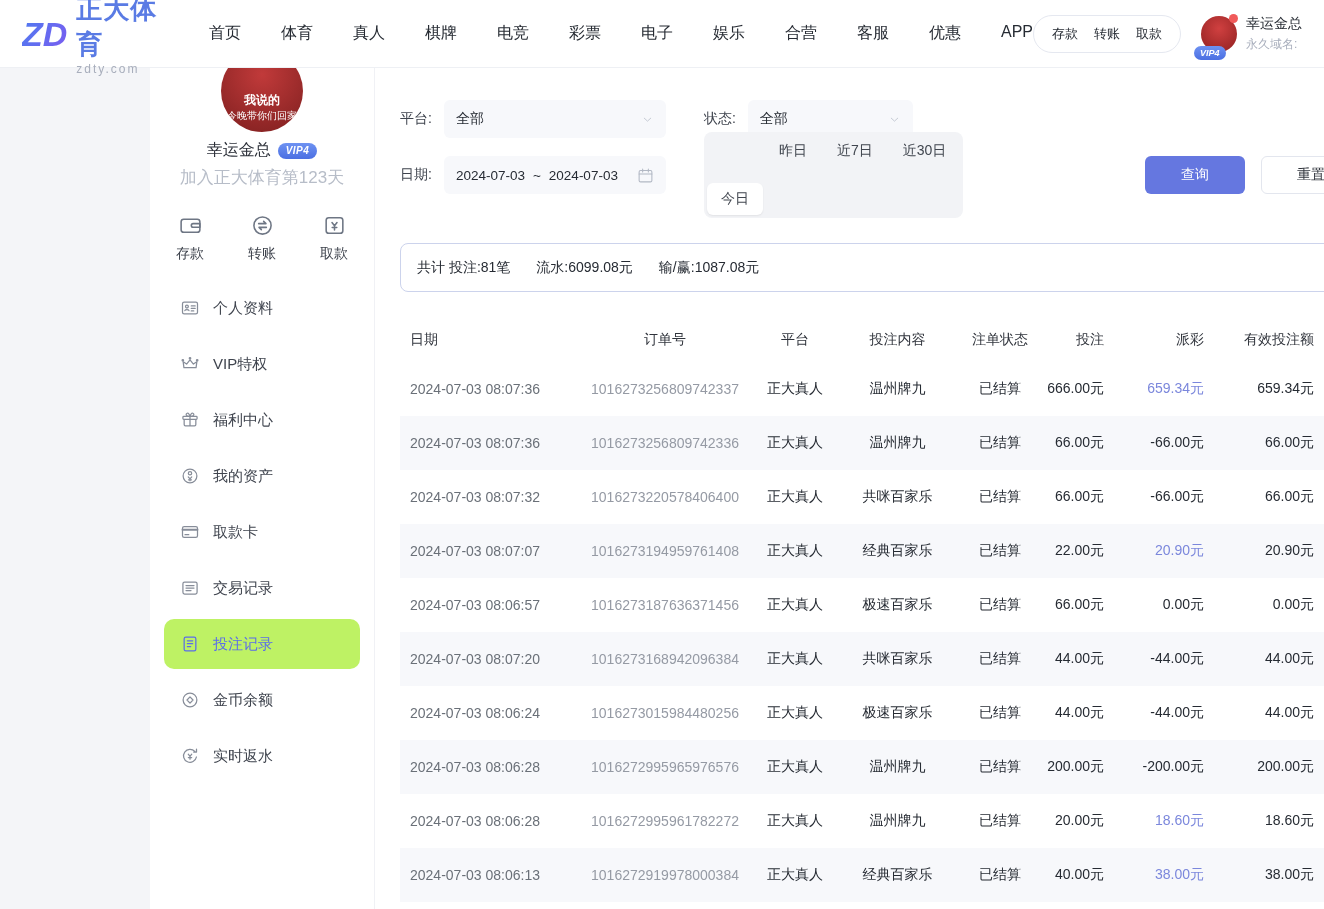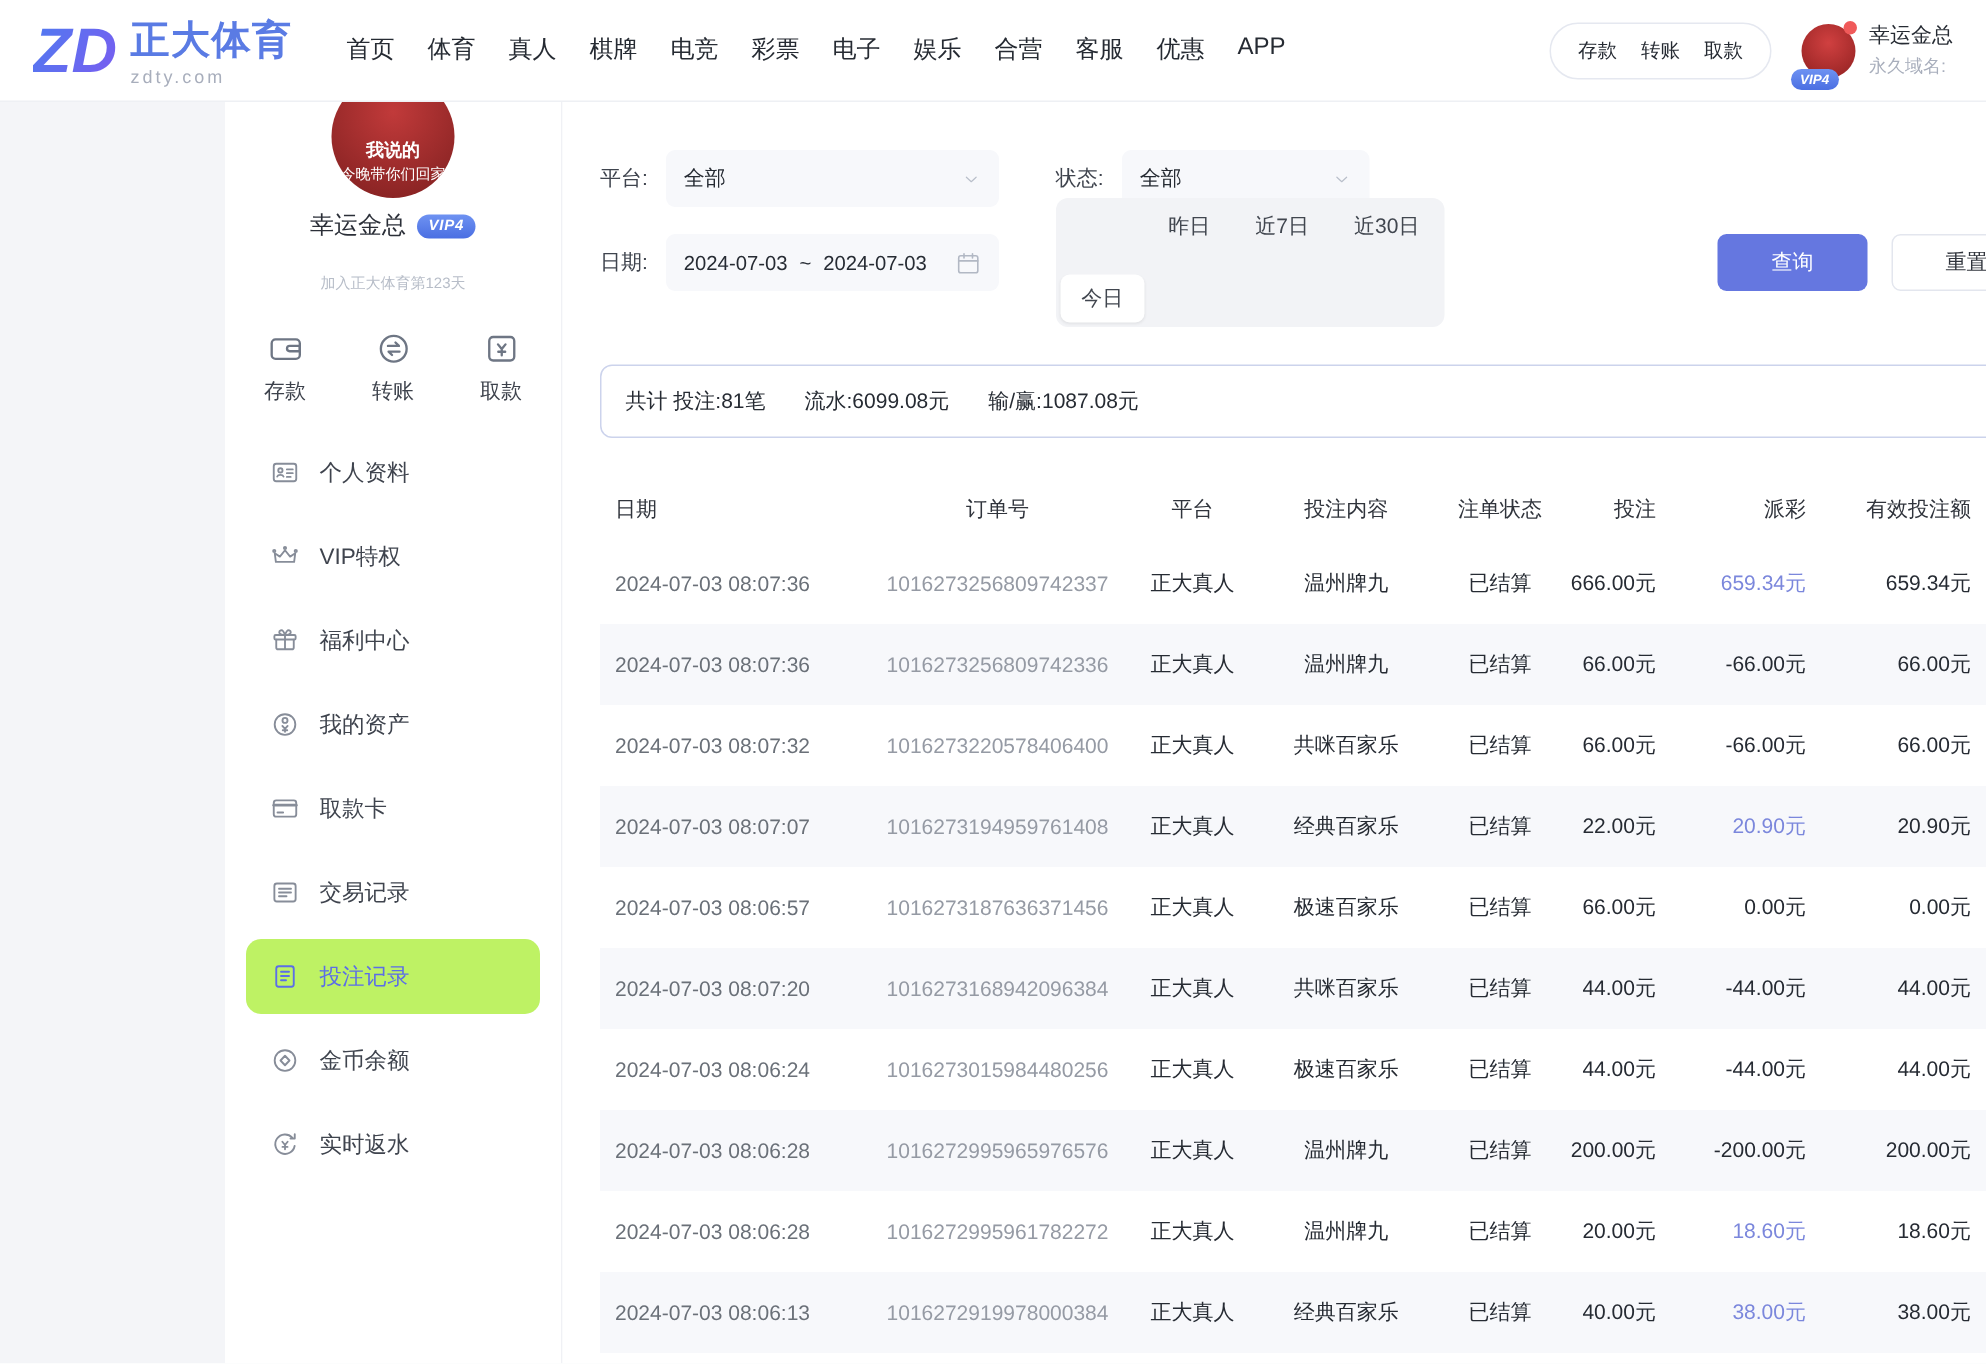--- a/index.html
+++ b/index.html
@@ -3,26 +3,26 @@
 <meta charset="utf-8">
 <style>
   * { margin:0; padding:0; box-sizing:border-box; }
   html,body { width:1324px; height:909px; overflow:hidden; background:#fff;
     font-family:"Liberation Sans","DejaVu Sans",sans-serif; color:#262b33; }
 
   
   .header { height:68px; display:flex; align-items:center; padding:0 22px;
     background:#fff; border-bottom:1px solid #eef0f4; position:relative; z-index:5; }
   .logo { display:flex; align-items:center; gap:9px; cursor:pointer; }
-  .logo-mark { font-style:italic; font-weight:800; font-size:42px; line-height:1;
+  .logo-mark { font-style:italic; font-weight:800; font-size:34px; line-height:1;
     background:linear-gradient(120deg,#4f7bf0,#7a5cf0);
     -webkit-background-clip:text; background-clip:text; color:transparent; }
   .brand-cn { display:block; font-size:26px; font-weight:700; color:#5a7be4; letter-spacing:1px; }
   .brand-domain { display:block; font-size:12px; color:#a8aebc; letter-spacing:2px; }
-  .nav { display:flex; gap:22px; margin-left:36px; font-size:16px; color:#262b33; }
+  .nav { display:flex; gap:40px; margin-left:36px; font-size:16px; color:#262b33; }
   .nav-item { cursor:pointer; white-space:nowrap; }
   .h-spacer { flex:1; }
   .wallet-pill { display:flex; gap:16px; border:1px solid #e5e8f0; border-radius:999px;
     padding:9px 18px; font-size:13px; color:#262b33; }
   .wallet-link { cursor:pointer; white-space:nowrap; }
   .user { display:flex; align-items:center; margin-left:20px; gap:9px; }
   .user-avatar { width:36px; height:36px; border-radius:50%; position:relative; flex:none;
     background:radial-gradient(circle at 50% 35%, #d04040, #8f2020); }
   .user-avatar::after { content:""; position:absolute; right:-1px; top:-2px; width:9px; height:9px;
     border-radius:50%; background:#f05a5a; }
@@ -39,21 +39,21 @@
   .avatar-lg { width:82px; height:82px; border-radius:50%; margin:-18px auto 0;
     background:radial-gradient(circle at 50% 30%, #c13a3a, #7e1f1f);
     display:flex; flex-direction:column; justify-content:flex-end; align-items:center;
     padding-bottom:9px; overflow:hidden; color:#fff; text-align:center; }
   .av-l1 { font-size:12px; font-weight:700; white-space:nowrap; }
   .av-l2 { font-size:10px; white-space:nowrap; }
   .name-row { margin-top:8px; display:flex; justify-content:center; align-items:center; gap:7px; }
   .username { font-size:16px; color:#2b2f38; }
   .vip-badge { background:linear-gradient(180deg,#6e92f2,#4b6fe2); color:#fff; font-size:10px;
     font-style:italic; font-weight:700; padding:2.5px 8px; border-radius:9px; letter-spacing:.5px; }
-  .joined { margin-top:21px; font-size:10px; color:#b7bdc8; text-align:center; }
+  .joined { margin-top:5px; font-size:17px; color:#b7bdc8; text-align:center; }
   .quick-actions { display:flex; justify-content:space-between; padding:0 26px; margin-top:24px; }
   .qa { display:flex; flex-direction:column; align-items:center; gap:7px; cursor:pointer; }
   .qa-icon { width:25px; height:25px; color:#6e7684; }
   .qa-label { font-size:14px; color:#3d424c; }
   .menu { margin-top:20px; padding:0 14px; }
   .menu-item { display:flex; align-items:center; gap:13px; height:50px; margin-bottom:6px;
     padding:0 16px; border-radius:10px; font-size:15px; color:#3f444e; cursor:pointer; }
   .mi-icon { width:20px; height:20px; color:#878d99; display:inline-flex; flex:none; }
   .menu-item.is-active { background:#bef264; color:#5b6ee8; }
   .menu-item.is-active .mi-icon { color:#5b6ee8; }

